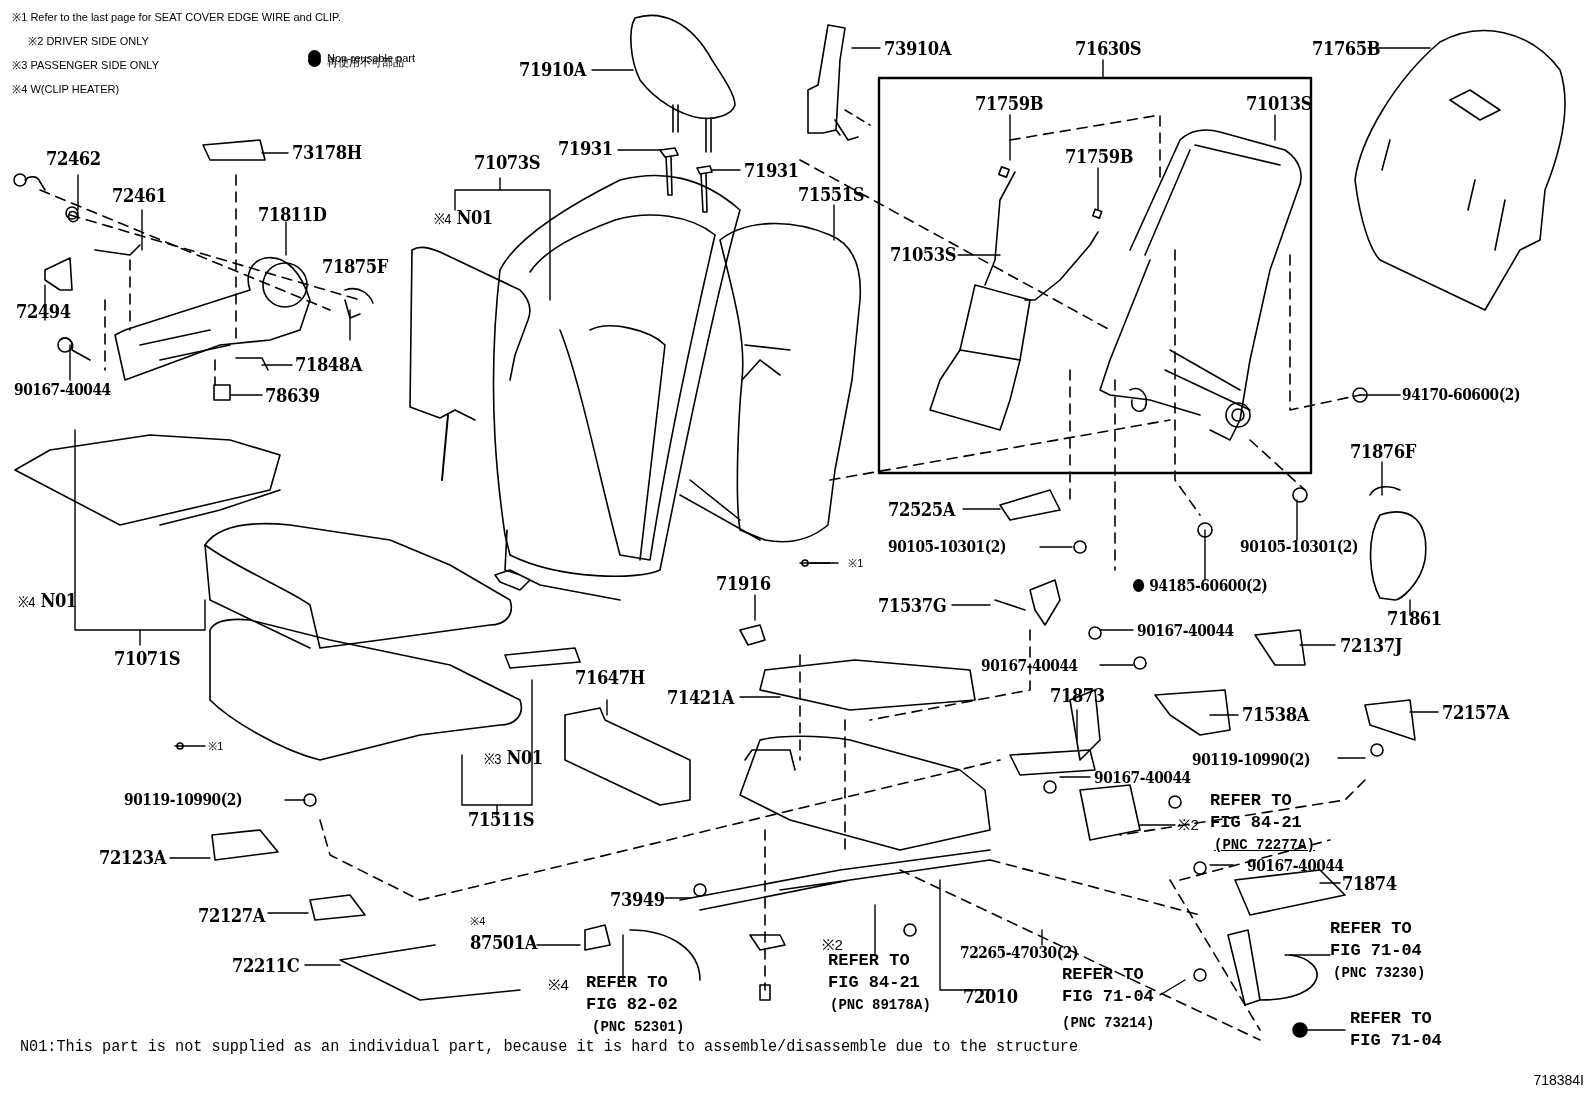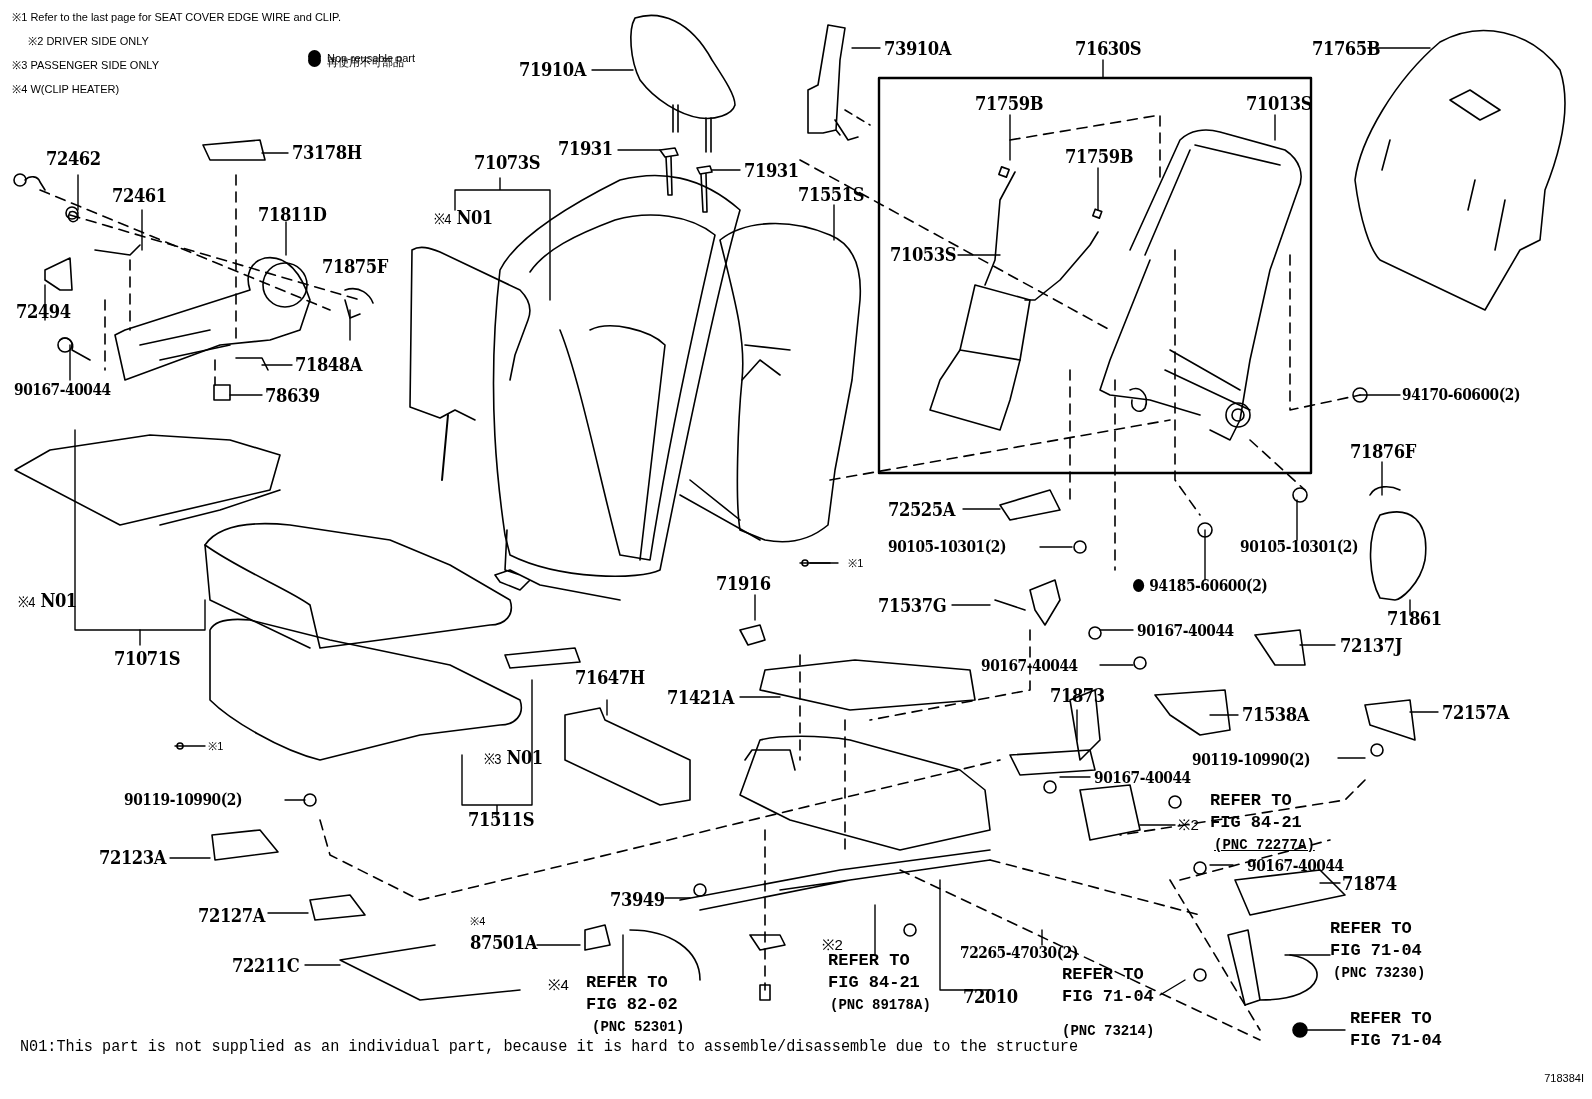--- a/index.html
+++ b/index.html
@@ -10,21 +10,21 @@
          font-weight:bold; font-size:19px; letter-spacing:-0.5px; white-space:nowrap;
          transform:scaleX(0.86); transform-origin:left center; }
   .lbl.sm { font-size:16px; }
   .ref { position:absolute; font-family:"Liberation Mono","DejaVu Sans Mono", monospace;
          font-weight:bold; font-size:17px; line-height:22px; white-space:pre; }
   .ref .pnc { font-size:14px; }
   .mark { font-weight:normal; font-size:15px; font-family:"Liberation Sans", sans-serif; }
   svg#art { position:absolute; left:0; top:0; }
   .footnote { position:absolute; left:20px; top:1038px; font-family:"Liberation Mono","DejaVu Sans Mono", monospace;
               font-size:16px; white-space:nowrap; transform:scaleX(0.95); transform-origin:left; }
-  .figid { position:absolute; right:8px; top:1072px; font-size:11px; font-family:"Liberation Sans", sans-serif; }
+  .figid { position:absolute; right:8px; top:1072px; font-size:14px; font-family:"Liberation Sans", sans-serif; }
   .dot { display:inline-block; width:13px; height:13px; border-radius:50%; background:#000; vertical-align:-1px; margin-right:6px; }
 </style>
 </head>
 <body>
 
 <svg id="art" width="1592" height="1099" viewBox="0 0 1592 1099" fill="none" stroke="#000" stroke-width="1.6" stroke-linejoin="round" stroke-linecap="round">
 
   <g>
     <path d="M635 18 C660 10 690 20 712 60 C725 80 735 95 735 105 C732 115 715 120 700 118 C680 115 655 100 640 80 C630 60 628 30 635 18Z"></path>
     <path d="M673 105 L673 132 M678 105 L678 132 M706 118 L706 152 M711 118 L711 152"></path>
@@ -303,18 +303,18 @@
 <div class="note" style="left:208px;top:738px;">※1</div>
 
 <div class="ref" style="left:1178px;top:790px;"><span class="mark" style="position:absolute;left:0;top:24px;">※2</span><span style="position:absolute;left:32px;top:0;">REFER TO</span><span style="position:absolute;left:32px;top:22px;">FIG 84-21</span><span class="pnc" style="position:absolute;left:36px;top:44px;text-decoration:underline;">(PNC 72277A)</span></div>
 
 <div class="ref" style="left:1330px;top:918px;"><span style="position:absolute;left:0;top:0;">REFER TO</span><span style="position:absolute;left:0;top:22px;">FIG 71-04</span><span class="pnc" style="position:absolute;left:3px;top:44px;">(PNC 73230)</span></div>
 
 <div class="ref" style="left:548px;top:972px;"><span class="mark" style="position:absolute;left:0;top:2px;">※4</span><span style="position:absolute;left:38px;top:0;">REFER TO</span><span style="position:absolute;left:38px;top:22px;">FIG 82-02</span><span class="pnc" style="position:absolute;left:44px;top:44px;">(PNC 52301)</span></div>
 
 <div class="ref" style="left:822px;top:934px;"><span class="mark" style="position:absolute;left:0;top:0;">※2</span><span style="position:absolute;left:6px;top:16px;">REFER TO</span><span style="position:absolute;left:6px;top:38px;">FIG 84-21</span><span class="pnc" style="position:absolute;left:8px;top:60px;text-align:right;">(PNC 89178A)</span></div>
 
-<div class="ref" style="left:1062px;top:964px;"><span style="position:absolute;left:0;top:0;">REFER TO</span><span style="position:absolute;left:0;top:22px;">FIG 71-04</span><span class="pnc" style="position:absolute;left:0;top:56px;text-align:right;">(PNC 73214)</span></div>
+<div class="ref" style="left:1062px;top:964px;"><span style="position:absolute;left:0;top:0;">REFER TO</span><span style="position:absolute;left:0;top:22px;">FIG 71-04</span><span class="pnc" style="position:absolute;left:0;top:48px;text-align:right;">(PNC 73214)</span></div>
 
 <div class="ref" style="left:1350px;top:1008px;"><span style="position:absolute;left:0;top:0;">REFER TO</span><span style="position:absolute;left:0;top:22px;">FIG 71-04</span></div>
 
 <div class="footnote">N01:This part is not supplied as an individual part, because it is hard to assemble/disassemble due to the structure</div>
 <div class="figid">718384I</div>
 
 </body></html>

